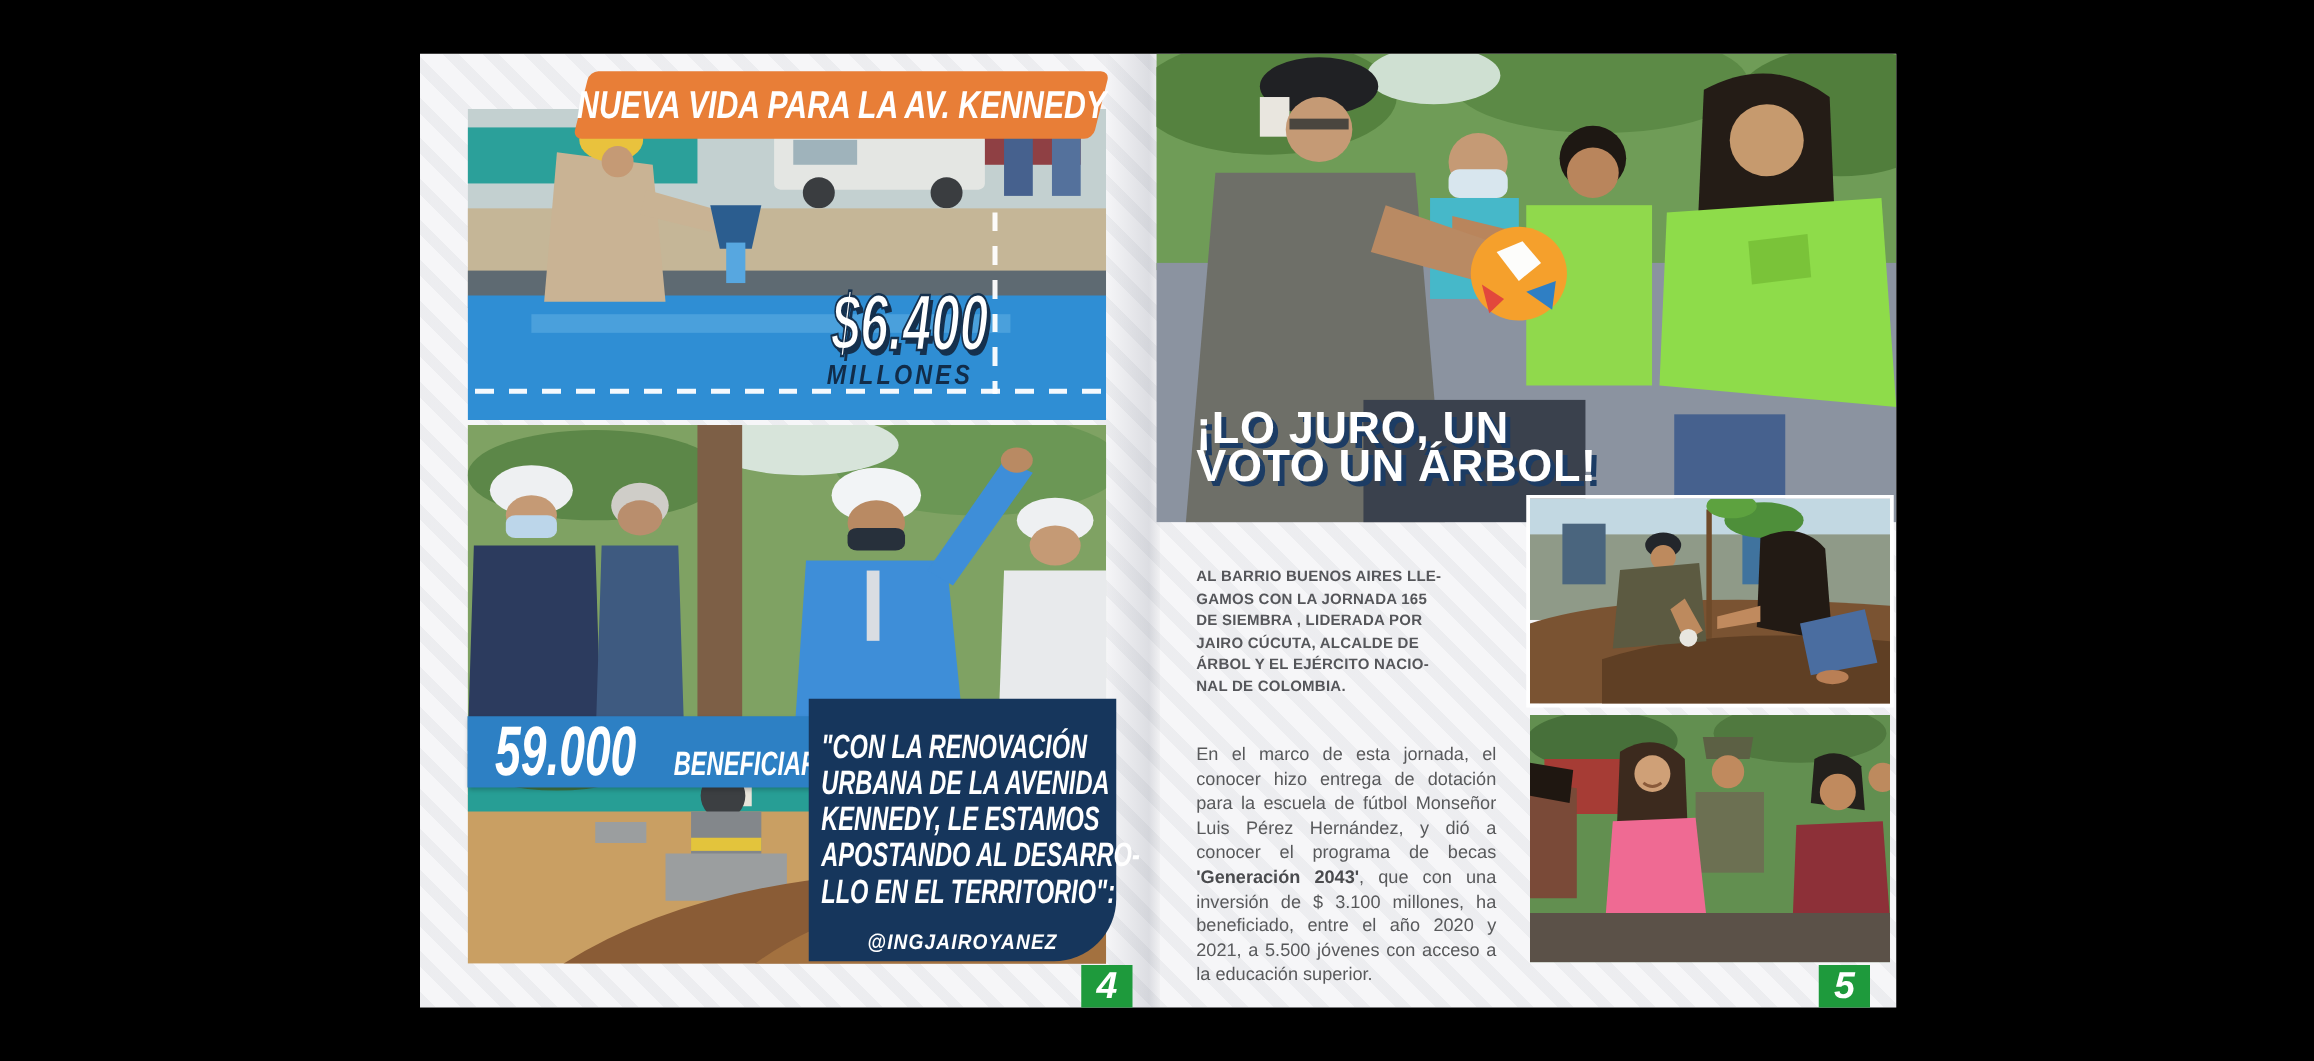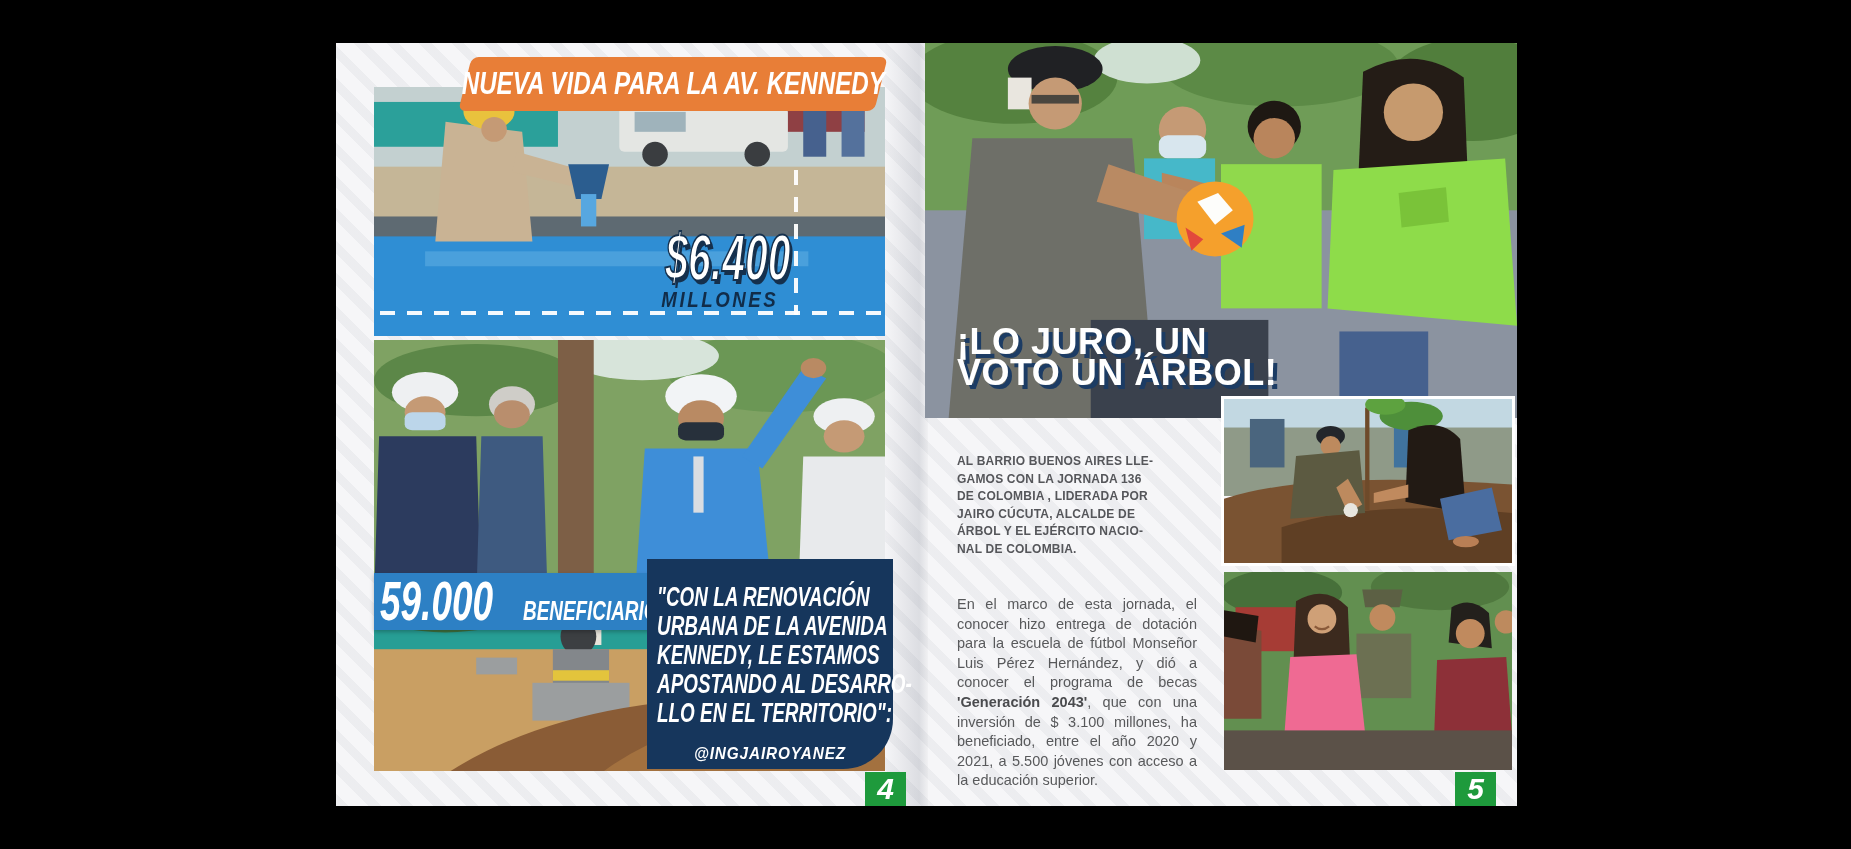--- a/index.html
+++ b/index.html
@@ -22,21 +22,21 @@
     background:repeating-linear-gradient(90deg,#fff 0 15px,transparent 15px 27px);opacity:.95;}
   .dash-v{position:absolute;left:458px;top:127px;width:4px;height:145px;z-index:5;
     background:repeating-linear-gradient(180deg,#fff 0 15px,transparent 15px 27px);opacity:.95;}
   .amount{position:absolute;left:294px;top:186px;width:180px;text-align:center;z-index:5;}
   .amount .num{display:inline-block;color:#fff;font-style:italic;font-weight:bold;font-size:64px;
     line-height:58px;transform:scaleX(0.64);transform-origin:center;
     -webkit-text-stroke:2px #15304d;text-shadow:4px 4px 0 #15304d;}
   .amount .unit{display:inline-block;color:#112c49;font-style:italic;font-weight:bold;font-size:22px;
     letter-spacing:3px;transform:scaleX(0.85);transform-origin:center;margin-top:0;}
   .banner-blue{position:absolute;left:38px;top:530px;width:511px;height:57px;background:#2D80C4;
-    z-index:3;display:flex;align-items:baseline;padding-left:6px;box-sizing:border-box;
+    z-index:3;display:flex;align-items:baseline;padding-left:22px;box-sizing:border-box;
     box-shadow:0 2px 4px rgba(0,0,0,0.25);}
   .banner-blue .num{color:#fff;font-style:italic;font-weight:bold;font-size:56px;line-height:55px;
     display:inline-block;transform:scaleX(0.66);transform-origin:0 100%;white-space:nowrap;}
   .banner-blue .lbl{color:#fff;font-style:italic;font-weight:bold;font-size:27px;
     display:inline-block;transform:scaleX(0.70);transform-origin:0 100%;margin-left:-28px;white-space:nowrap;}
   .quote-box{position:absolute;left:311px;top:516px;width:246px;height:210px;background:#16365C;
     border-bottom-right-radius:50px;z-index:4;box-sizing:border-box;padding:24px 0 0 10px;}
   .quote-box .ql{color:#fff;font-style:italic;font-weight:bold;font-size:27px;line-height:29px;
     transform:scaleX(0.70);transform-origin:0 50%;white-space:nowrap;}
   .quote-box .handle{color:#fff;font-style:italic;font-weight:bold;font-size:17px;letter-spacing:1px;
@@ -206,22 +206,22 @@
       </svg>
     </div>
 
     <div class="title">
       <div>¡LO JURO, UN</div>
       <div>VOTO UN ÁRBOL!</div>
     </div>
 
     <div class="intro">
       <div>AL BARRIO BUENOS AIRES LLE-</div>
-      <div>GAMOS CON LA JORNADA 136</div>
-      <div>DE COLOMBIA , LIDERADA POR</div>
+      <div>GAMOS CON LA JORNADA 165</div>
+      <div>DE SIEMBRA , LIDERADA POR</div>
       <div>JAIRO CÚCUTA, ALCALDE DE</div>
       <div>ÁRBOL Y EL EJÉRCITO NACIO-</div>
       <div>NAL DE COLOMBIA.</div>
     </div>
 
     <div class="bodytext"><span>En el marco de esta jornada, el conocer hizo entrega de dotación para la escuela de fútbol Monseñor Luis Pérez Hernández, y dió a conocer el programa de becas </span><b>'Generación 2043'</b><span>, que con una inversión de $ 3.100 millones, ha beneficiado, entre el año 2020 y 2021, a 5.500 jóvenes con acceso a la educación superior.</span></div>
 
     <div class="photo ph-border" style="left:885px;top:353px;width:294px;height:170px;z-index:4;">
       <svg viewBox="0 0 200 115" preserveAspectRatio="none">
         <rect x="0" y="0" width="200" height="32" fill="#c2d8e2"></rect>

